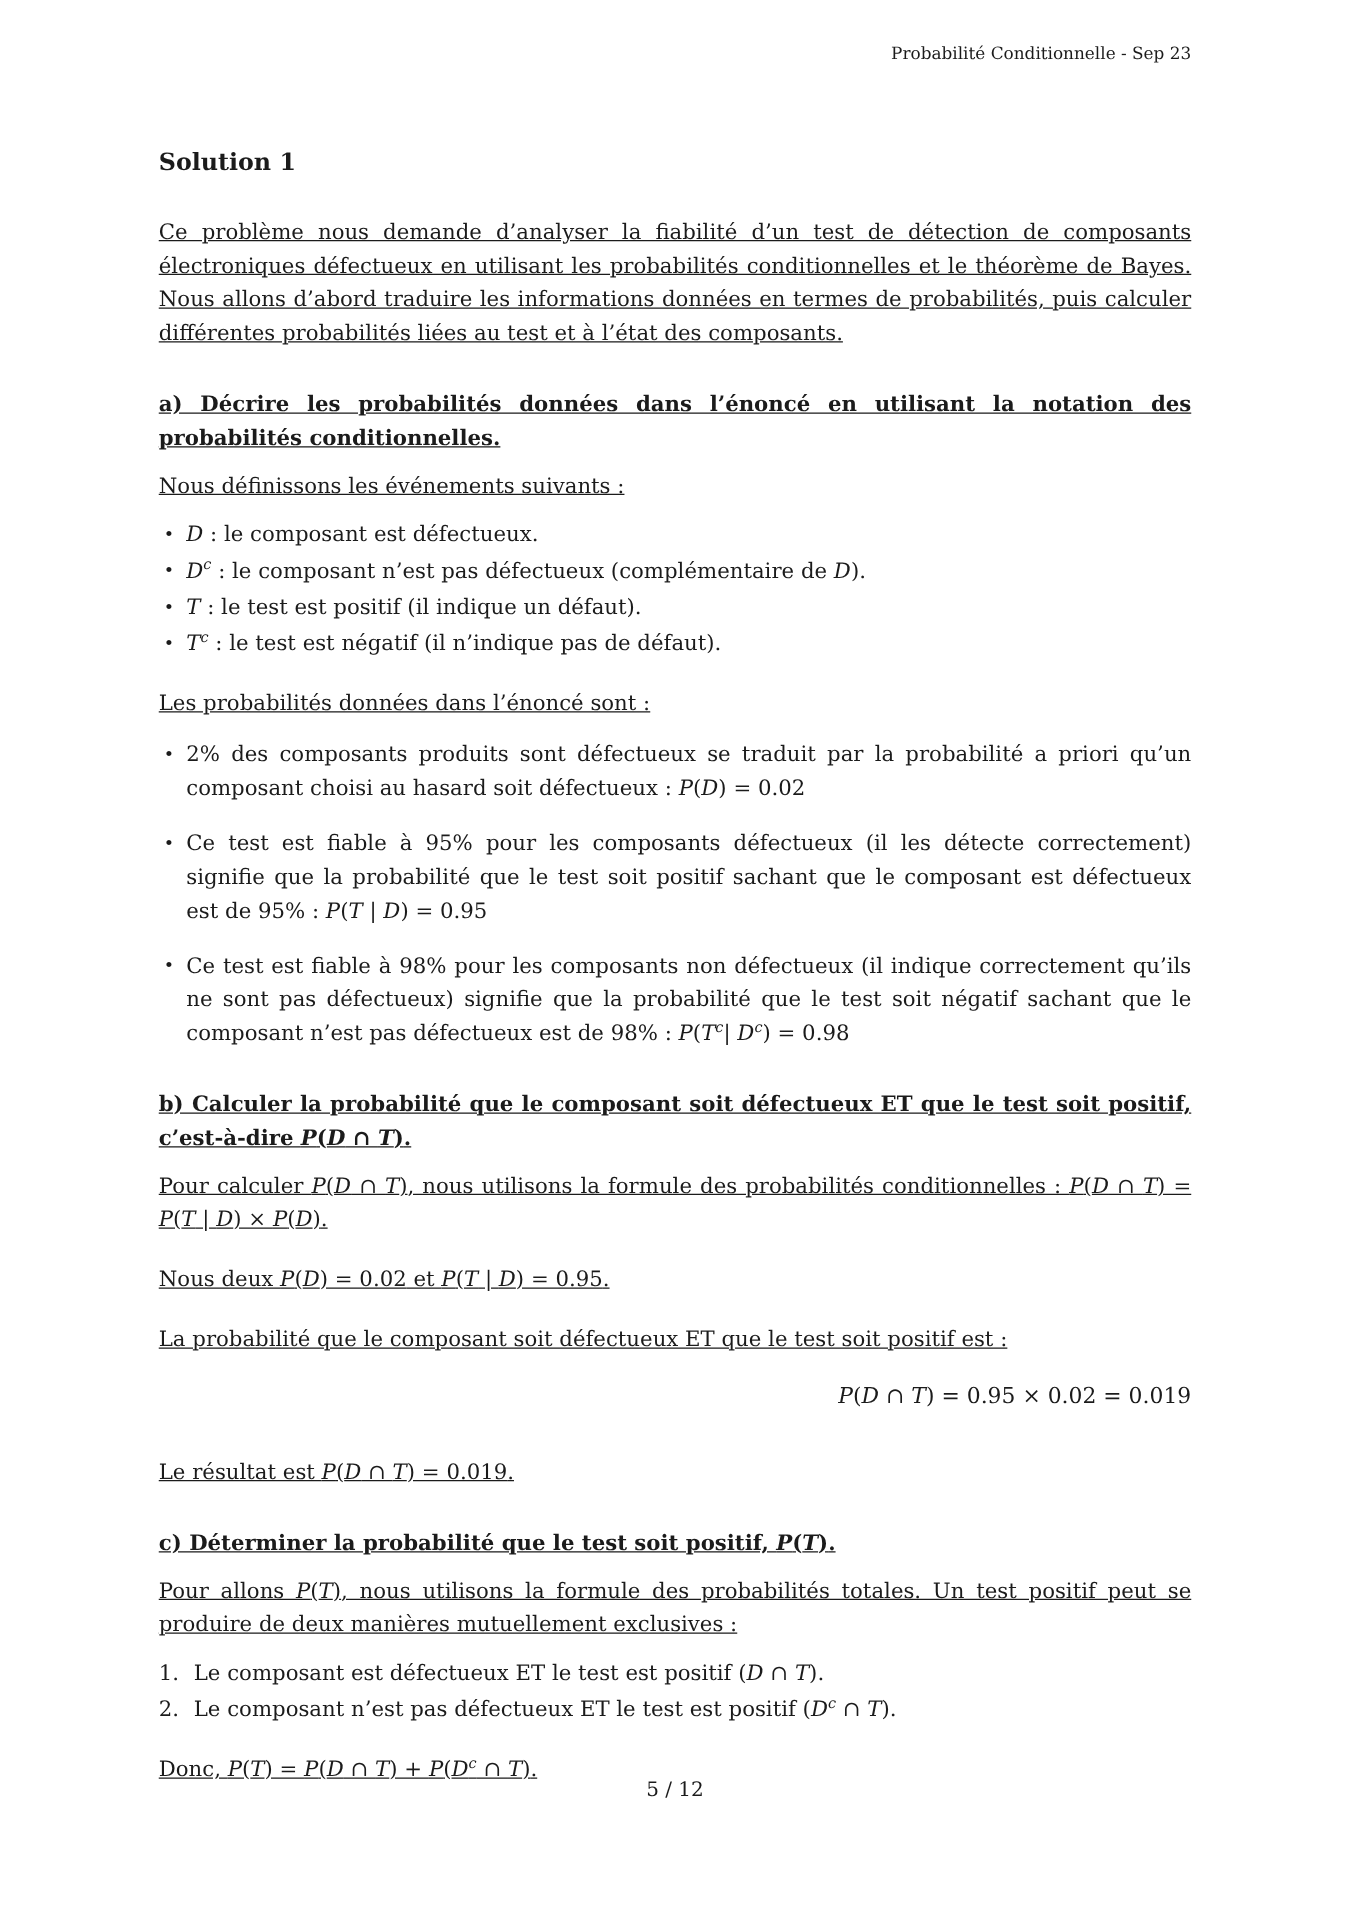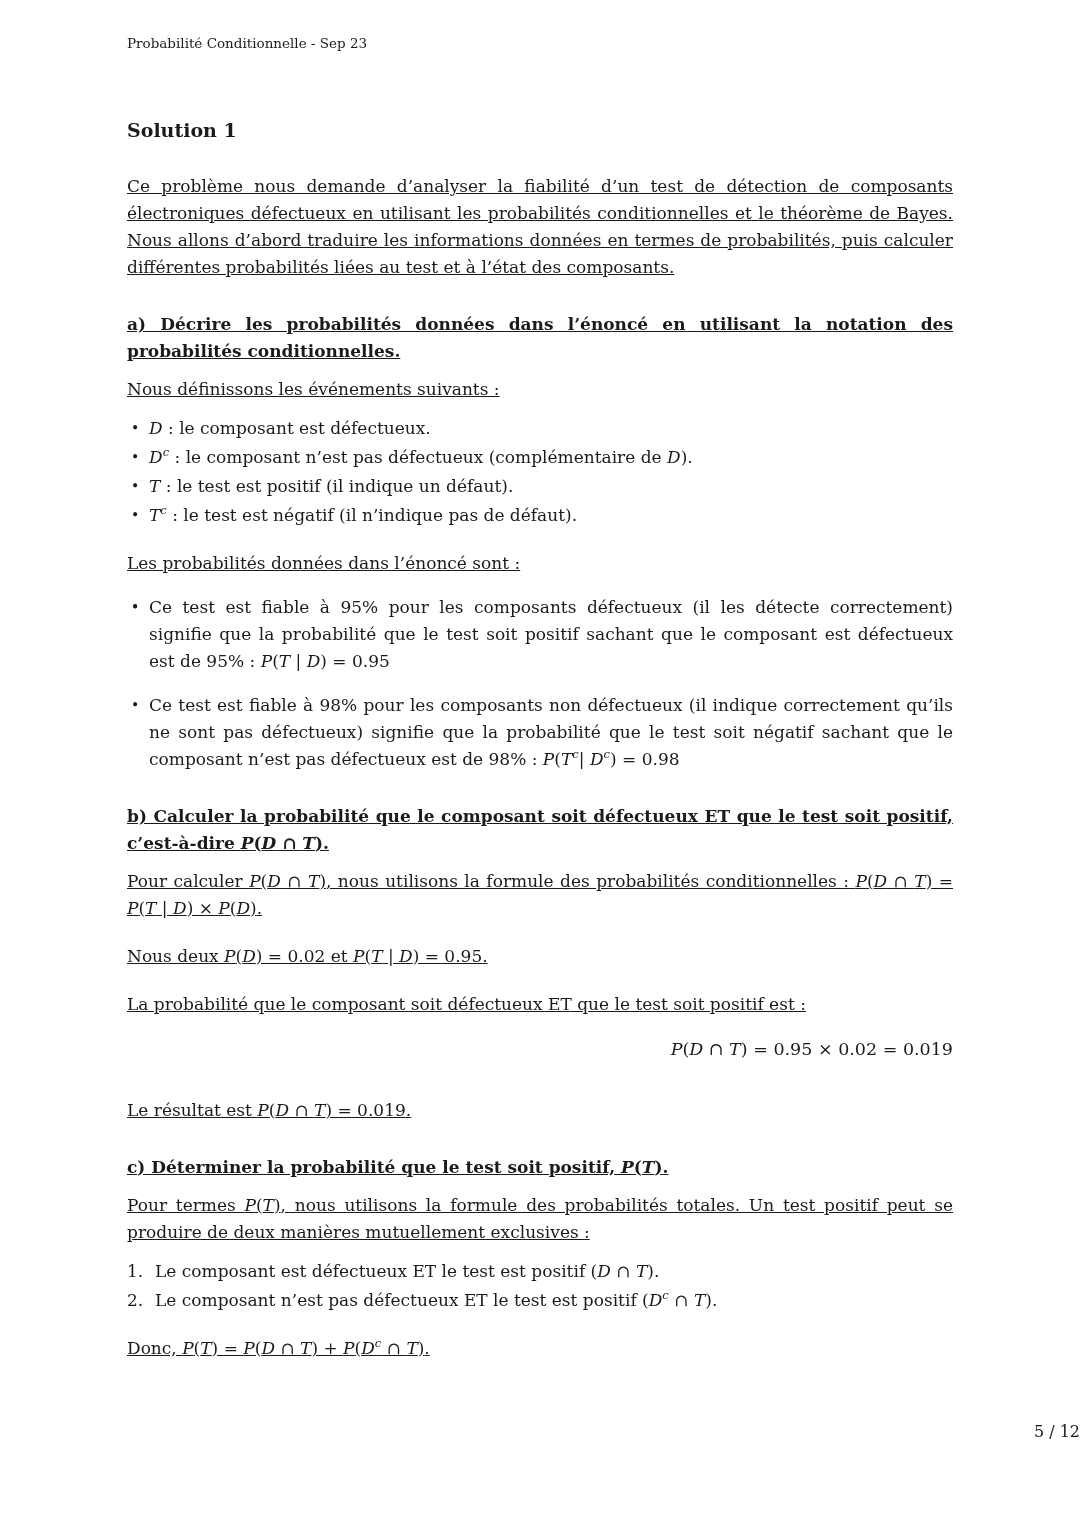--- a/index.html
+++ b/index.html
@@ -4,21 +4,21 @@
 <style>
   * { margin:0; padding:0; box-sizing:border-box; }
   html,body { background:#ffffff; }
   .page {
     position:relative; width:1080px; height:1527px;
     background:#ffffff; color:#1b1b1b;
     font-family:"DejaVu Serif", serif; overflow:hidden;
   }
   .header {
     position:absolute; top:34px; left:127px; right:127px;
-    text-align:left; font-size:13.5px; line-height:18px;
+    text-align:right; font-size:13.5px; line-height:18px;
   }
   .content { position:absolute; top:114px; left:127px; width:826px; }
   h1.title { font-size:19px; line-height:32px; font-weight:bold; }
   .para, .shead {
     font-size:17px; line-height:27px; text-align:justify; margin-top:21px;text-decoration:underline;
   }
   .shead { font-weight:bold; margin-top:30px; }
   .shead + .para { margin-top:11px; }
   .content > #blocks > .para:first-child { margin-top:27px; }
   .ul, .ol { margin-top:12px; }
@@ -36,21 +36,21 @@
   .equation {
     font-size:17.5px; line-height:27px; text-align:right;
     margin:18px 0 34px 0;
   }
   .rm i { font-style:italic; }
   .rm sup { font-size:68%; vertical-align:super; line-height:0; }
   .rm sup i { font-style:italic; }
   .shead .rm { font-weight:bold;margin-top:11px; }
   .footer {
     position:absolute; left:0; right:0; top:1422px;
-    text-align:right; font-size:16px;
+    text-align:center; font-size:16px;
   }
 </style>
 </head>
 <body>
 
 <div class="page" style="background: rgb(255, 255, 255); color: rgb(27, 27, 27);">
   <div class="header">
     <span>Probabilité Conditionnelle - Sep 23</span>
   </div>
   <div class="content">
@@ -60,32 +60,32 @@
         <p class="shead"><span class="rb">a) Décrire les probabilités données dans l’énoncé en utilisant la notation des probabilités conditionnelles.</span></p>
         <p class="para"><span class="rt">Nous définissons les événements suivants :</span></p>
         <div class="ul tight">
           <div class="item"><span class="marker">•</span><span class="ibody"><span class="rm"><i>D</i></span><span class="rt"> : le composant est défectueux.</span></span></div>
           <div class="item"><span class="marker">•</span><span class="ibody"><span class="rm"><i>D</i><sup><i>c</i></sup></span><span class="rt"> : le composant n’est pas défectueux (complémentaire de </span><span class="rm"><i>D</i></span><span class="rt">).</span></span></div>
           <div class="item"><span class="marker">•</span><span class="ibody"><span class="rm"><i>T</i></span><span class="rt"> : le test est positif (il indique un défaut).</span></span></div>
           <div class="item"><span class="marker">•</span><span class="ibody"><span class="rm"><i>T</i><sup><i>c</i></sup></span><span class="rt"> : le test est négatif (il n’indique pas de défaut).</span></span></div>
         </div>
         <p class="para"><span class="rt">Les probabilités données dans l’énoncé sont :</span></p>
         <div class="ul loose">
-          <div class="item"><span class="marker">•</span></div>
+          <div class="item"><span class="marker">•</span><span class="ibody"><span class="rt">2% des composants produits sont défectueux se traduit par la probabilité a priori qu’un composant choisi au hasard soit défectueux : </span><span class="rm"><i>P</i>(<i>D</i>) = 0.02</span></span></div>
           <div class="item"><span class="marker">•</span><span class="ibody"><span class="rt">Ce test est fiable à 95% pour les composants défectueux (il les détecte correctement) signifie que la probabilité que le test soit positif sachant que le composant est défectueux est de 95% : </span><span class="rm"><i>P</i>(<i>T</i> | <i>D</i>) = 0.95</span></span></div>
           <div class="item"><span class="marker">•</span><span class="ibody"><span class="rt">Ce test est fiable à 98% pour les composants non défectueux (il indique correctement qu’ils ne sont pas défectueux) signifie que la probabilité que le test soit négatif sachant que le composant n’est pas défectueux est de 98% : </span><span class="rm"><i>P</i>(<i>T</i><sup><i>c</i></sup>| <i>D</i><sup><i>c</i></sup>) = 0.98</span></span></div>
         </div>
         <p class="shead"><span class="rb">b) Calculer la probabilité que le composant soit défectueux ET que le test soit positif, c’est-à-dire </span><span class="rm"><i>P</i>(<i>D</i> ∩ <i>T</i>)</span><span class="rb">.</span></p>
         <p class="para"><span class="rt">Pour calculer </span><span class="rm"><i>P</i>(<i>D</i> ∩ <i>T</i>)</span><span class="rt">, nous utilisons la formule des probabilités conditionnelles : </span><span class="rm"><i>P</i>(<i>D</i> ∩ <i>T</i>) = <i>P</i>(<i>T</i> | <i>D</i>) × <i>P</i>(<i>D</i>)</span><span class="rt">.</span></p>
         <p class="para"><span class="rt">Nous deux </span><span class="rm"><i>P</i>(<i>D</i>) = 0.02</span><span class="rt"> et </span><span class="rm"><i>P</i>(<i>T</i> | <i>D</i>) = 0.95</span><span class="rt">.</span></p>
         <p class="para"><span class="rt">La probabilité que le composant soit défectueux ET que le test soit positif est :</span></p>
         <div class="equation"><span class="rm"><i>P</i>(<i>D</i> ∩ <i>T</i>) = 0.95 × 0.02 = 0.019</span></div>
         <p class="para"><span class="rt">Le résultat est </span><span class="rm"><i>P</i>(<i>D</i> ∩ <i>T</i>) = 0.019</span><span class="rt">.</span></p>
         <p class="shead"><span class="rb">c) Déterminer la probabilité que le test soit positif, </span><span class="rm"><i>P</i>(<i>T</i>)</span><span class="rb">.</span></p>
-        <p class="para"><span class="rt">Pour termes </span><span class="rm"><i>P</i>(<i>T</i>)</span><span class="rt">, nous utilisons la formule des probabilités totales. Un test positif peut se produire de deux manières mutuellement exclusives :</span></p>
+        <p class="para"><span class="rt">Pour allons </span><span class="rm"><i>P</i>(<i>T</i>)</span><span class="rt">, nous utilisons la formule des probabilités totales. Un test positif peut se produire de deux manières mutuellement exclusives :</span></p>
         <div class="ol loose">
           <div class="item"><span class="marker">1.</span><span class="ibody"><span class="rt">Le composant est défectueux ET le test est positif </span><span class="rm">(<i>D</i> ∩ <i>T</i>)</span><span class="rt">.</span></span></div>
           <div class="item"><span class="marker">2.</span><span class="ibody"><span class="rt">Le composant n’est pas défectueux ET le test est positif </span><span class="rm">(<i>D</i><sup><i>c</i></sup> ∩ <i>T</i>)</span><span class="rt">.</span></span></div>
         </div>
         <p class="para"><span class="rt">Donc, </span><span class="rm"><i>P</i>(<i>T</i>) = <i>P</i>(<i>D</i> ∩ <i>T</i>) + <i>P</i>(<i>D</i><sup><i>c</i></sup> ∩ <i>T</i>)</span><span class="rt">.</span></p>
       </div>
   </div>
   <div class="footer">
     <span>5 / 12</span>
   </div>

